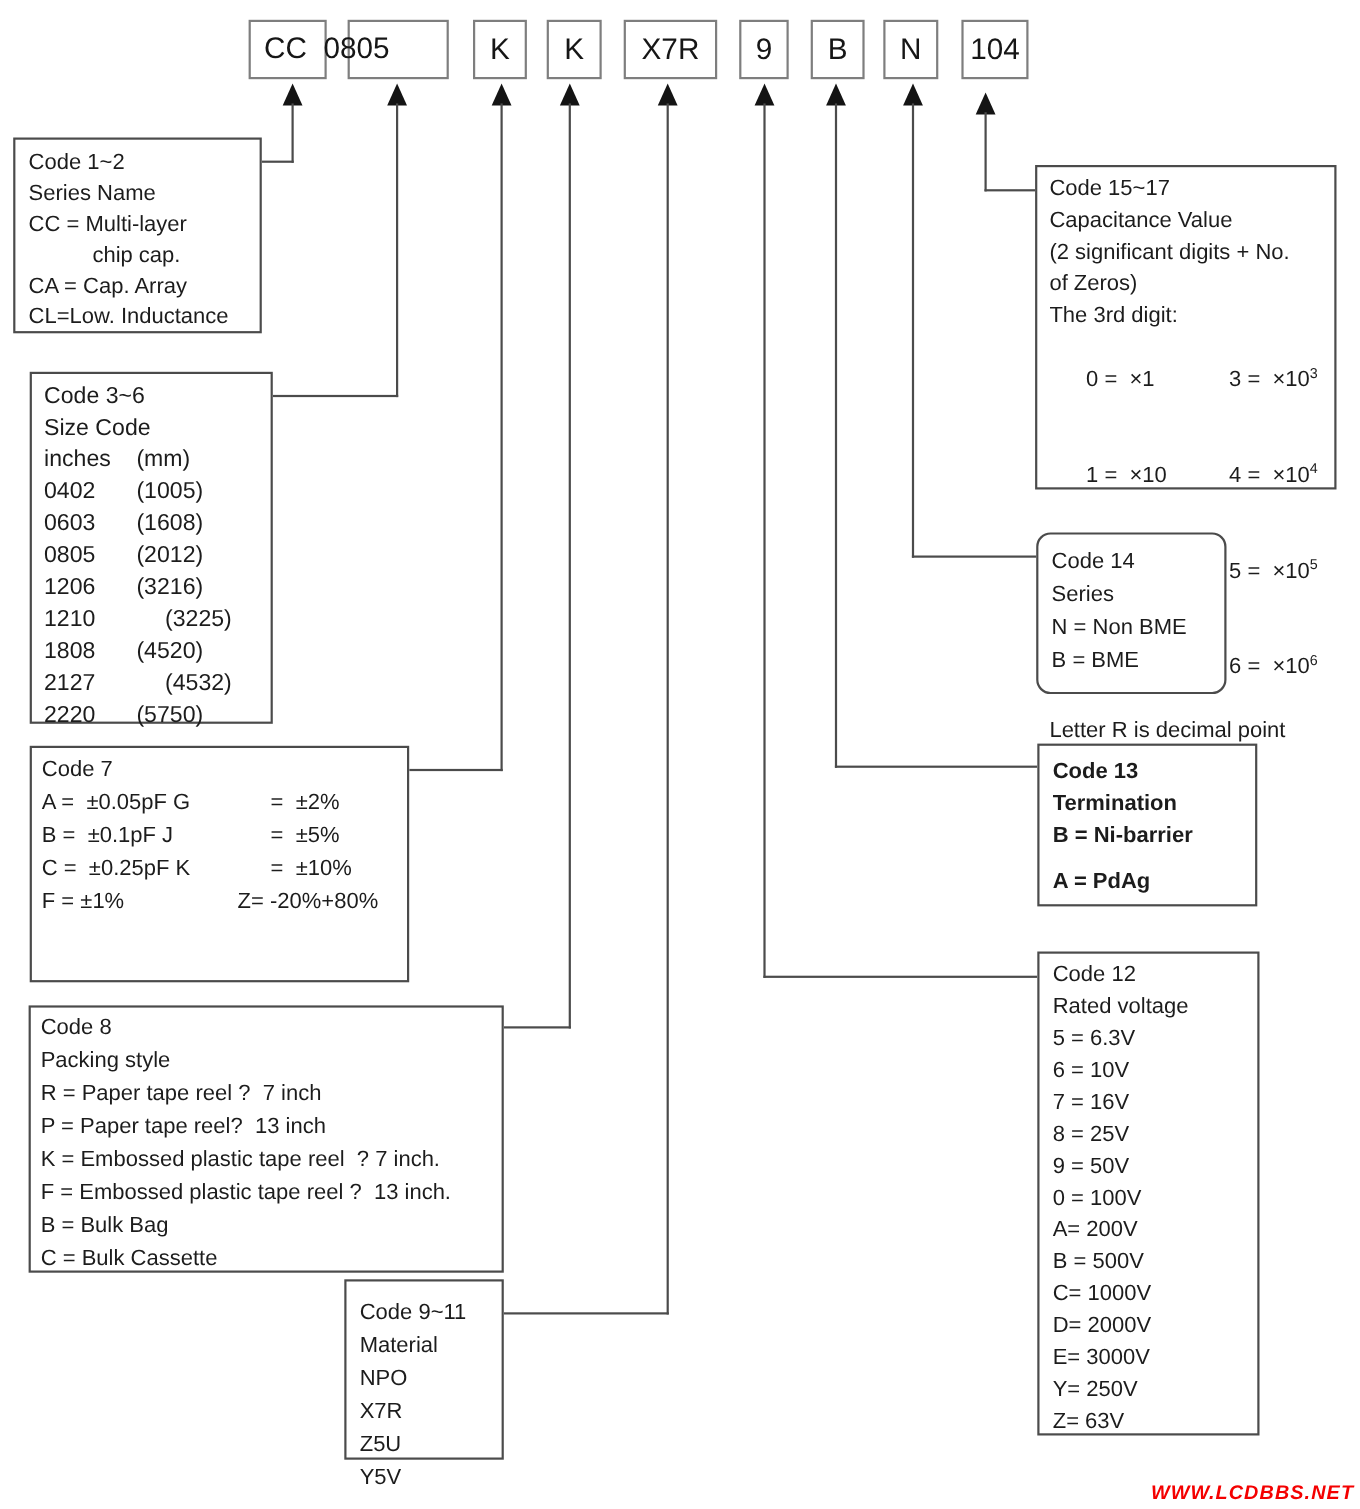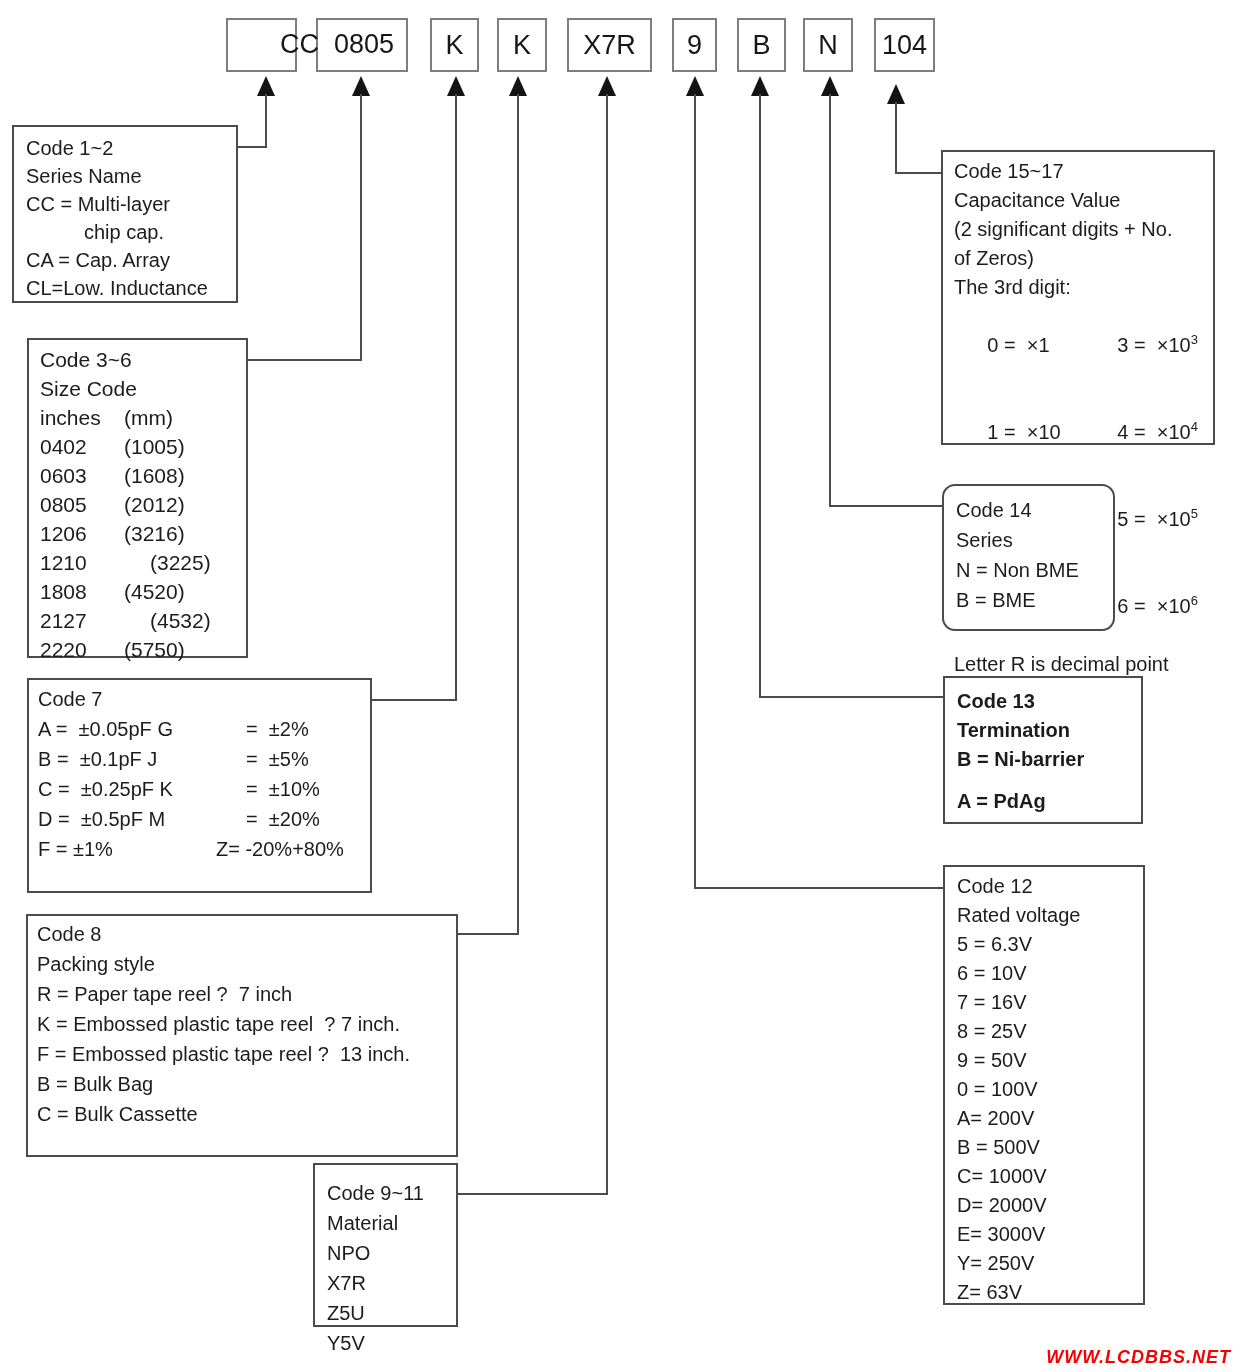--- a/index.html
+++ b/index.html
@@ -4,21 +4,21 @@
 <style>
   html,body{margin:0;padding:0;background:#ffffff;}
   #canvas{
     position:relative;width:1236px;height:1372px;background:#ffffff;
     font-family:"Liberation Sans","DejaVu Sans",sans-serif;color:#1c1c1c;overflow:hidden;
   }
   
   .top-box{position:absolute;top:18px;height:54px;border:2px solid #7e7e7e;background:#fff;
     box-sizing:border-box;display:flex;align-items:center;justify-content:center;
     font-size:27px;color:#161616;}
-  #pn-overlay{position:absolute;left:240px;top:29px;font-size:27px;white-space:pre;z-index:5;color:#161616;margin-left:40px;}
+  #pn-overlay{position:absolute;left:240px;top:29px;font-size:27px;white-space:pre;z-index:5;color:#161616;}
   
   .vline,.hline{position:absolute;background:#4b4b4b;}
   .vline{width:2px;}
   .hline{height:2px;}
   .arrowhead{position:absolute;width:0;height:0;border-left:9px solid transparent;
     border-right:9px solid transparent;border-bottom:20px solid #141414;}
   
   .callout{position:absolute;border:2px solid #4b4b4b;background:#fff;box-sizing:border-box;
     font-size:20px;line-height:29px;}
   .callout .ln{white-space:pre;}
@@ -114,28 +114,28 @@
     <div class="ln"><span class="in">1808</span><span>(4520)</span></div>
     <div class="ln"><span class="in">2127</span><span class="mmind">(4532)</span></div>
     <div class="ln"><span class="in">2220</span><span>(5750)</span></div>
   </div>
 
   <div class="callout" id="c7" style="left:27px;top:678px;width:345px;height:215px;padding:4px 0 0 9px;line-height:30px;">
     <div class="ln">Code 7</div>
     <div class="tolrow"><span class="tl">A =  ±0.05pF G</span><span>=  ±2%</span></div>
     <div class="tolrow"><span class="tl">B =  ±0.1pF J</span><span>=  ±5%</span></div>
     <div class="tolrow"><span class="tl">C =  ±0.25pF K</span><span>=  ±10%</span></div>
-    <div class="tolrow"><span class="tl">D =  ±0.5pF M</span><span>=  ±20%</span></div>
     <div class="tolrow"><span class="tl" style="width:178px;">F = ±1%</span><span>Z= -20%+80%</span></div>
   </div>
 
   <div class="callout" id="c8" style="left:26px;top:914px;width:432px;height:243px;padding:3px 0 0 9px;line-height:30px;">
     <div class="ln">Code 8</div>
     <div class="ln">Packing style</div>
     <div class="ln">R = Paper tape reel ?  7 inch</div>
+    <div class="ln">P = Paper tape reel?  13 inch</div>
     <div class="ln">K = Embossed plastic tape reel  ? 7 inch.</div>
     <div class="ln">F = Embossed plastic tape reel ?  13 inch.</div>
     <div class="ln">B = Bulk Bag</div>
     <div class="ln">C = Bulk Cassette</div>
   </div>
 
   <div class="callout" id="c911" style="left:313px;top:1163px;width:145px;height:164px;padding:13px 0 0 12px;line-height:30px;">
     <div class="ln">Code 9~11</div>
     <div class="ln">Material</div>
     <div class="small-ln">NPO</div>

